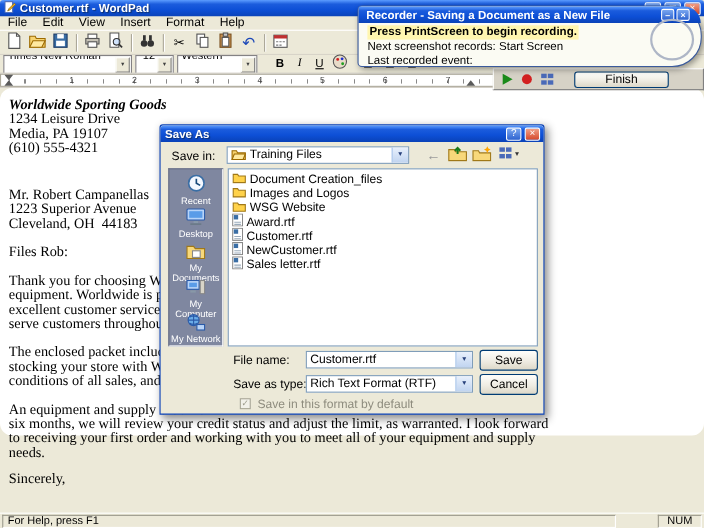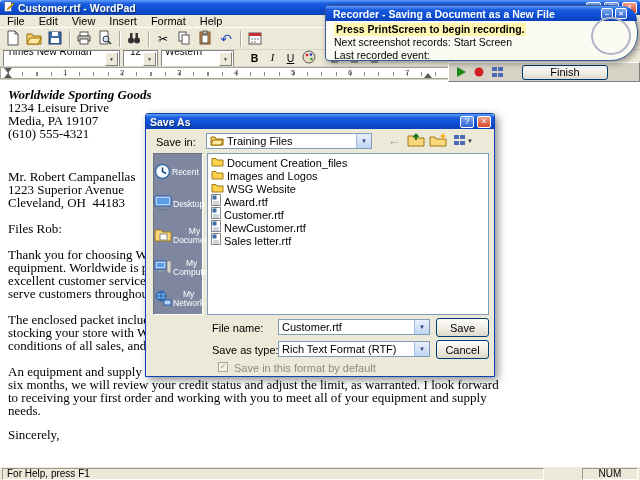--- a/index.html
+++ b/index.html
@@ -39,49 +39,49 @@
     font-size:10.5px;}
   .ruler{position:absolute;left:0;top:66px;right:0;height:14px;background:#D4D0C8;}
   .ruler .white{position:absolute;left:0;top:1px;width:452px;height:12px;background:#fff;border:1px solid #ACA899;}
   .ruler .ticks{position:absolute;left:8px;top:6px;width:430px;height:4px;
     background:repeating-linear-gradient(90deg,#888 0 1px,transparent 1px 14.25px);}
   .ruler .num{position:absolute;top:2px;font-size:8px;color:#444;}
   .tri-dn{position:absolute;width:0;height:0;border-left:4px solid transparent;border-right:4px solid transparent;
     border-top:5px solid #5A5A5A;}
   .tri-up{position:absolute;width:0;height:0;border-left:4px solid transparent;border-right:4px solid transparent;
     border-bottom:5px solid #5A5A5A;}
-  .docarea{position:absolute;left:0;top:80px;right:0;height:386px;background:#fff;}
+  .docarea{position:absolute;left:0;top:80px;right:0;height:316px;background:#fff;border-radius:11px;}
   .docline{position:absolute;left:8px;height:13px;line-height:13px;white-space:pre;
     font-family:"Liberation Serif","DejaVu Serif",serif;font-size:13px;}
   .lh-b{font-weight:bold;font-style:italic;}
   .lh-i{}
   .statusbar{position:absolute;left:0;bottom:0;right:0;height:14px;background:#ECE9D8;display:flex;
     align-items:center;gap:2px;padding:0 2px;border-top:1px solid #fff;}
   .spanel{height:12px;font-size:10px;padding:0 4px;display:flex;align-items:center;}
   .spanel.main{flex:1;}
-  .spanel.small{width:56px;justify-content:center;margin-left:36px;}
+  .spanel.small{width:40px;justify-content:center;margin-left:36px;}
 
   
   #savedlg{position:absolute;left:145px;top:113px;width:350px;height:264px;background:#ECE9D8;
     border:1px solid #0A42B8;border-radius:3px 3px 0 0;box-shadow:3px 3px 8px rgba(0,0,0,.45);z-index:10;}
   #savedlg .dcap{width:14px;height:12px;}
   .dlglabel{position:absolute;font-size:11px;}
   .combo{position:absolute;height:16px;background:#fff;border:1px solid #7F9DB9;font-size:11px;display:flex;
     align-items:center;gap:3px;padding:0 17px 0 3px;white-space:nowrap;overflow:hidden;}
   .combo .car{position:absolute;right:0;top:0;bottom:0;width:15px;
     background:linear-gradient(#E8F0FC,#C0D4F0);border-left:1px solid #9EBEE8;font-size:6px;color:#27407A;
     display:flex;align-items:center;justify-content:center;}
   .navbtn{position:absolute;top:17px;width:20px;height:19px;display:flex;align-items:center;justify-content:center;gap:1px;}
   .places{position:absolute;left:7px;top:39px;width:50px;height:162px;background:#7F87A0;
     border:1px solid;border-color:#6A7088 #fff #fff #6A7088;display:flex;flex-direction:column;padding-top:2px;}
-  .place{height:32px;display:flex;flex-direction:row;align-items:center;gap:1px;padding-top:2px;
+  .place{height:32px;display:flex;flex-direction:column;align-items:center;gap:1px;padding-top:2px;
     color:#fff;font-size:8.5px;line-height:9px;text-align:center;}
   .filelist{position:absolute;left:61px;top:39px;width:282px;height:162px;background:#fff;
     border:1px solid #7F9DB9;padding-top:2px;}
-  .frow{height:13px;display:flex;align-items:flex-end;gap:3px;padding-left:3px;font-size:11px;white-space:nowrap;}
+  .frow{height:13px;display:flex;align-items:center;gap:3px;padding-left:3px;font-size:11px;white-space:nowrap;}
   .xpbtn{position:absolute;background:linear-gradient(#FEFEFB,#EFECE3 55%,#DDD8C8);border:1px solid #003C74;
     border-radius:3px;font-size:11px;font-family:inherit;display:flex;align-items:center;justify-content:center;}
   .chkbox{position:absolute;width:10px;height:10px;background:#F2F1EA;border:1px solid #A8A695;font-size:8px;
     color:#9A988A;display:flex;align-items:center;justify-content:center;line-height:1;}
   .chklabel{position:absolute;font-size:11px;color:#8E8C7E;}
 
   
   #recorder{position:absolute;left:325px;top:5px;width:313px;height:56px;background:#FBFBF3;
     border:1px solid #3A5A9C;border-radius:4px 27px 27px 4px;box-shadow:2px 2px 6px rgba(0,0,0,.4);z-index:30;}
   #recorder .rtitle{position:absolute;left:0;top:0;right:0;height:15px;display:flex;align-items:center;

